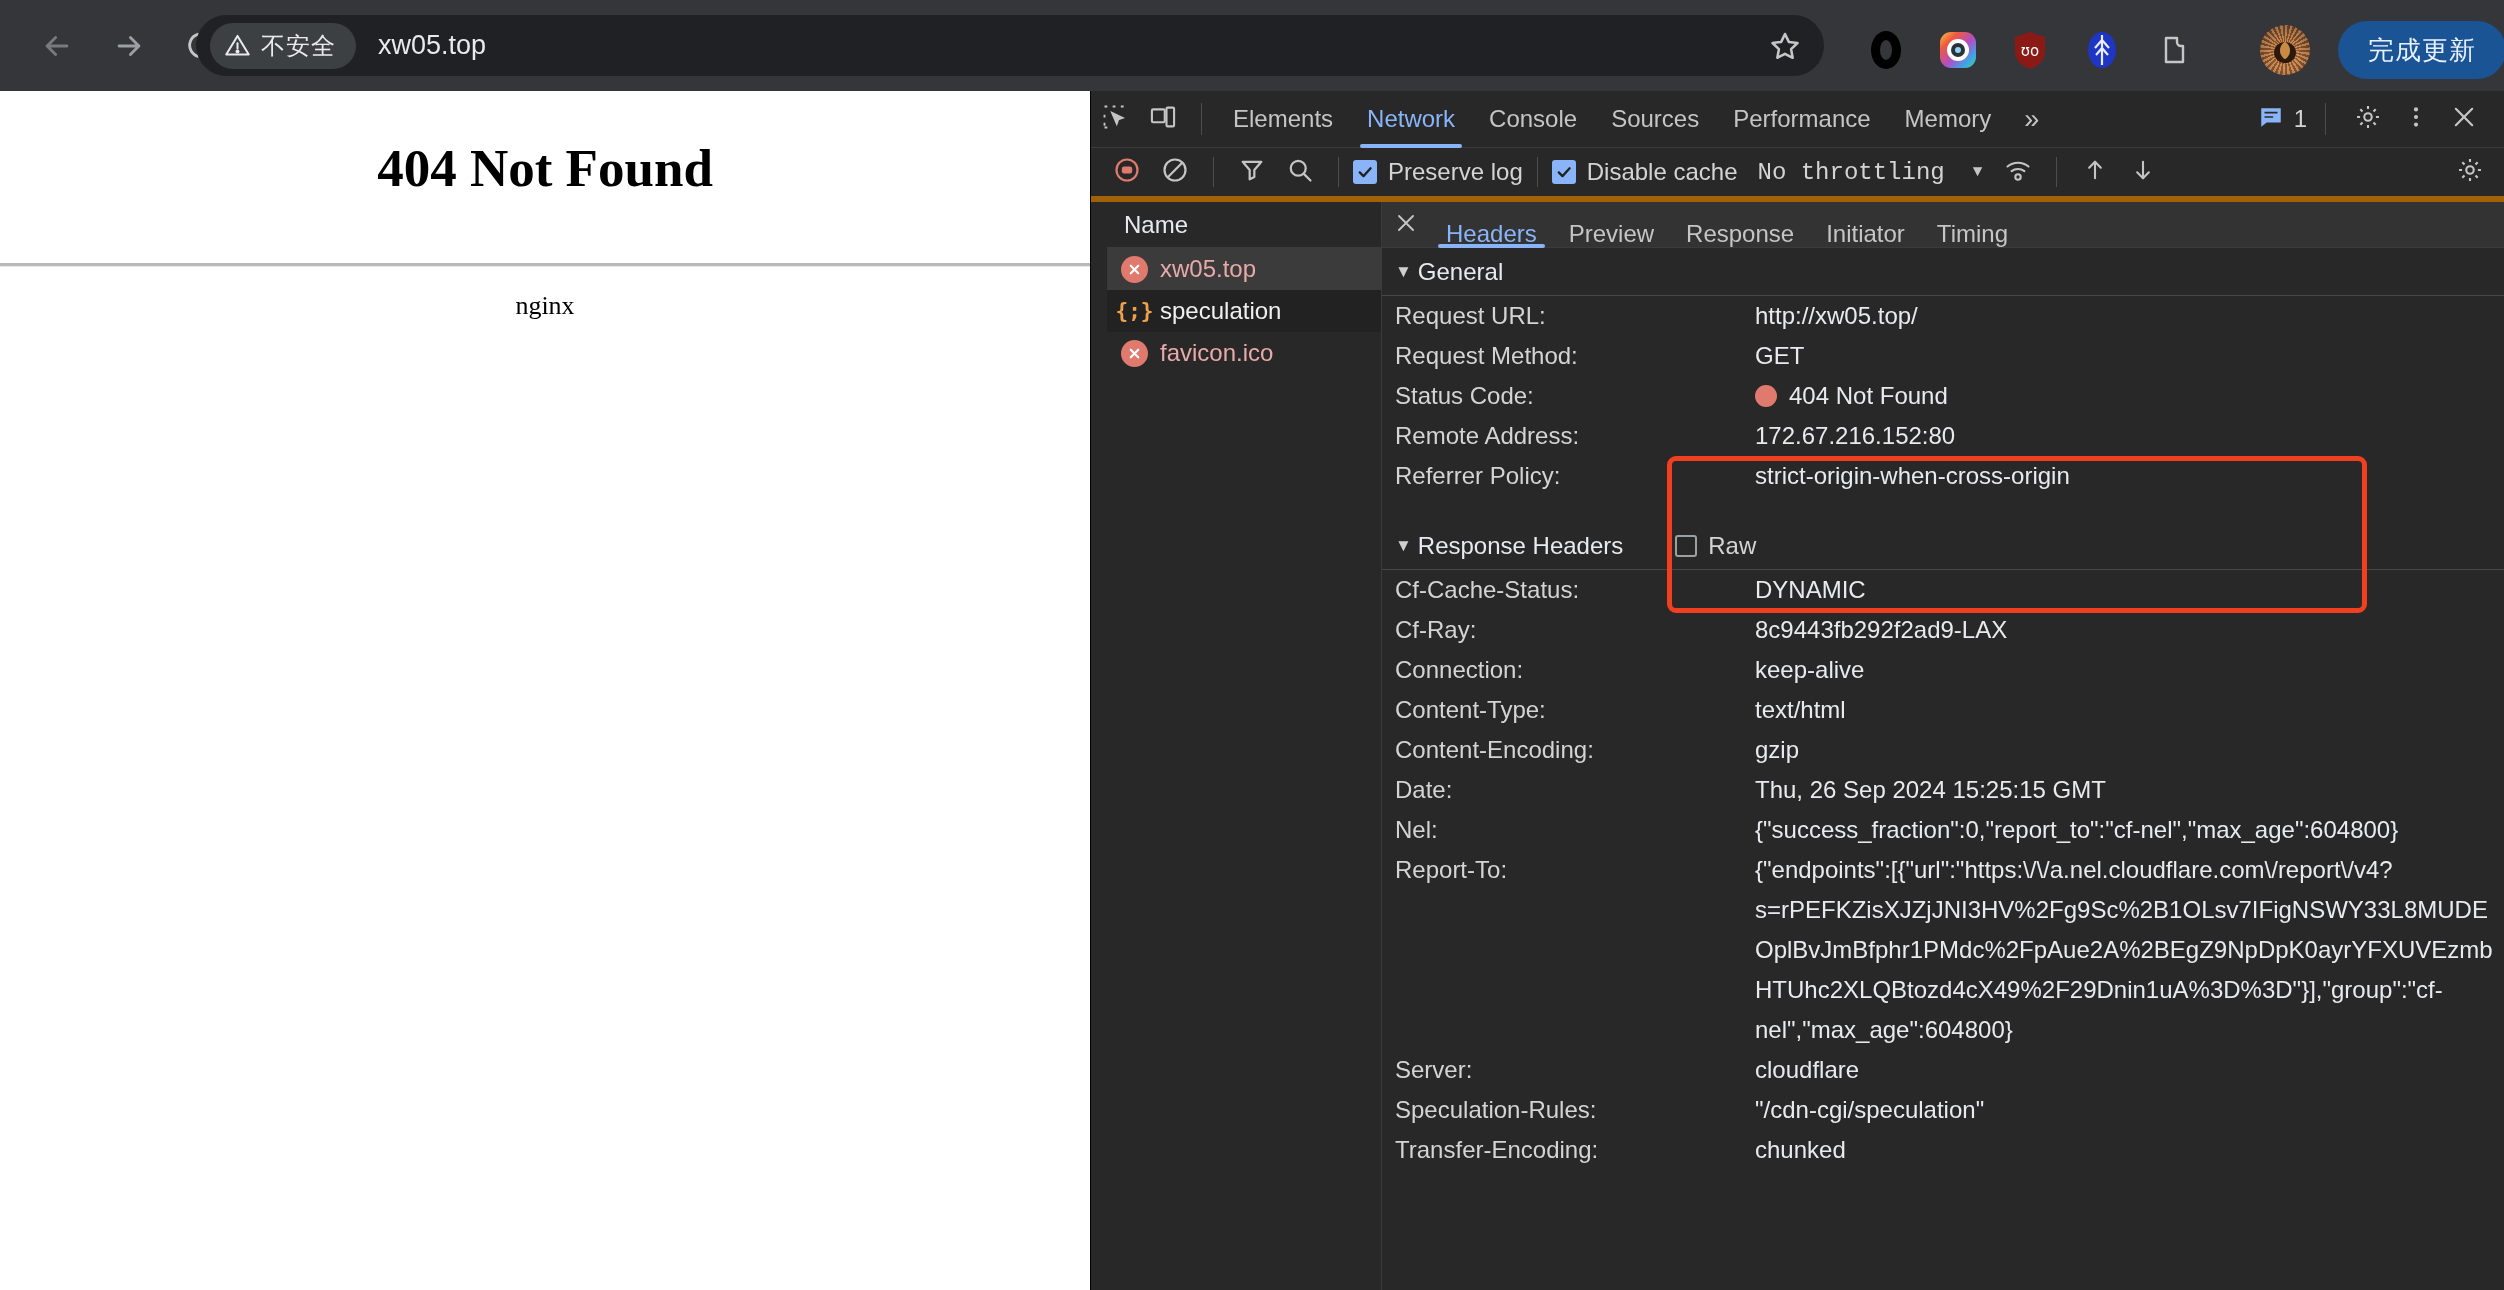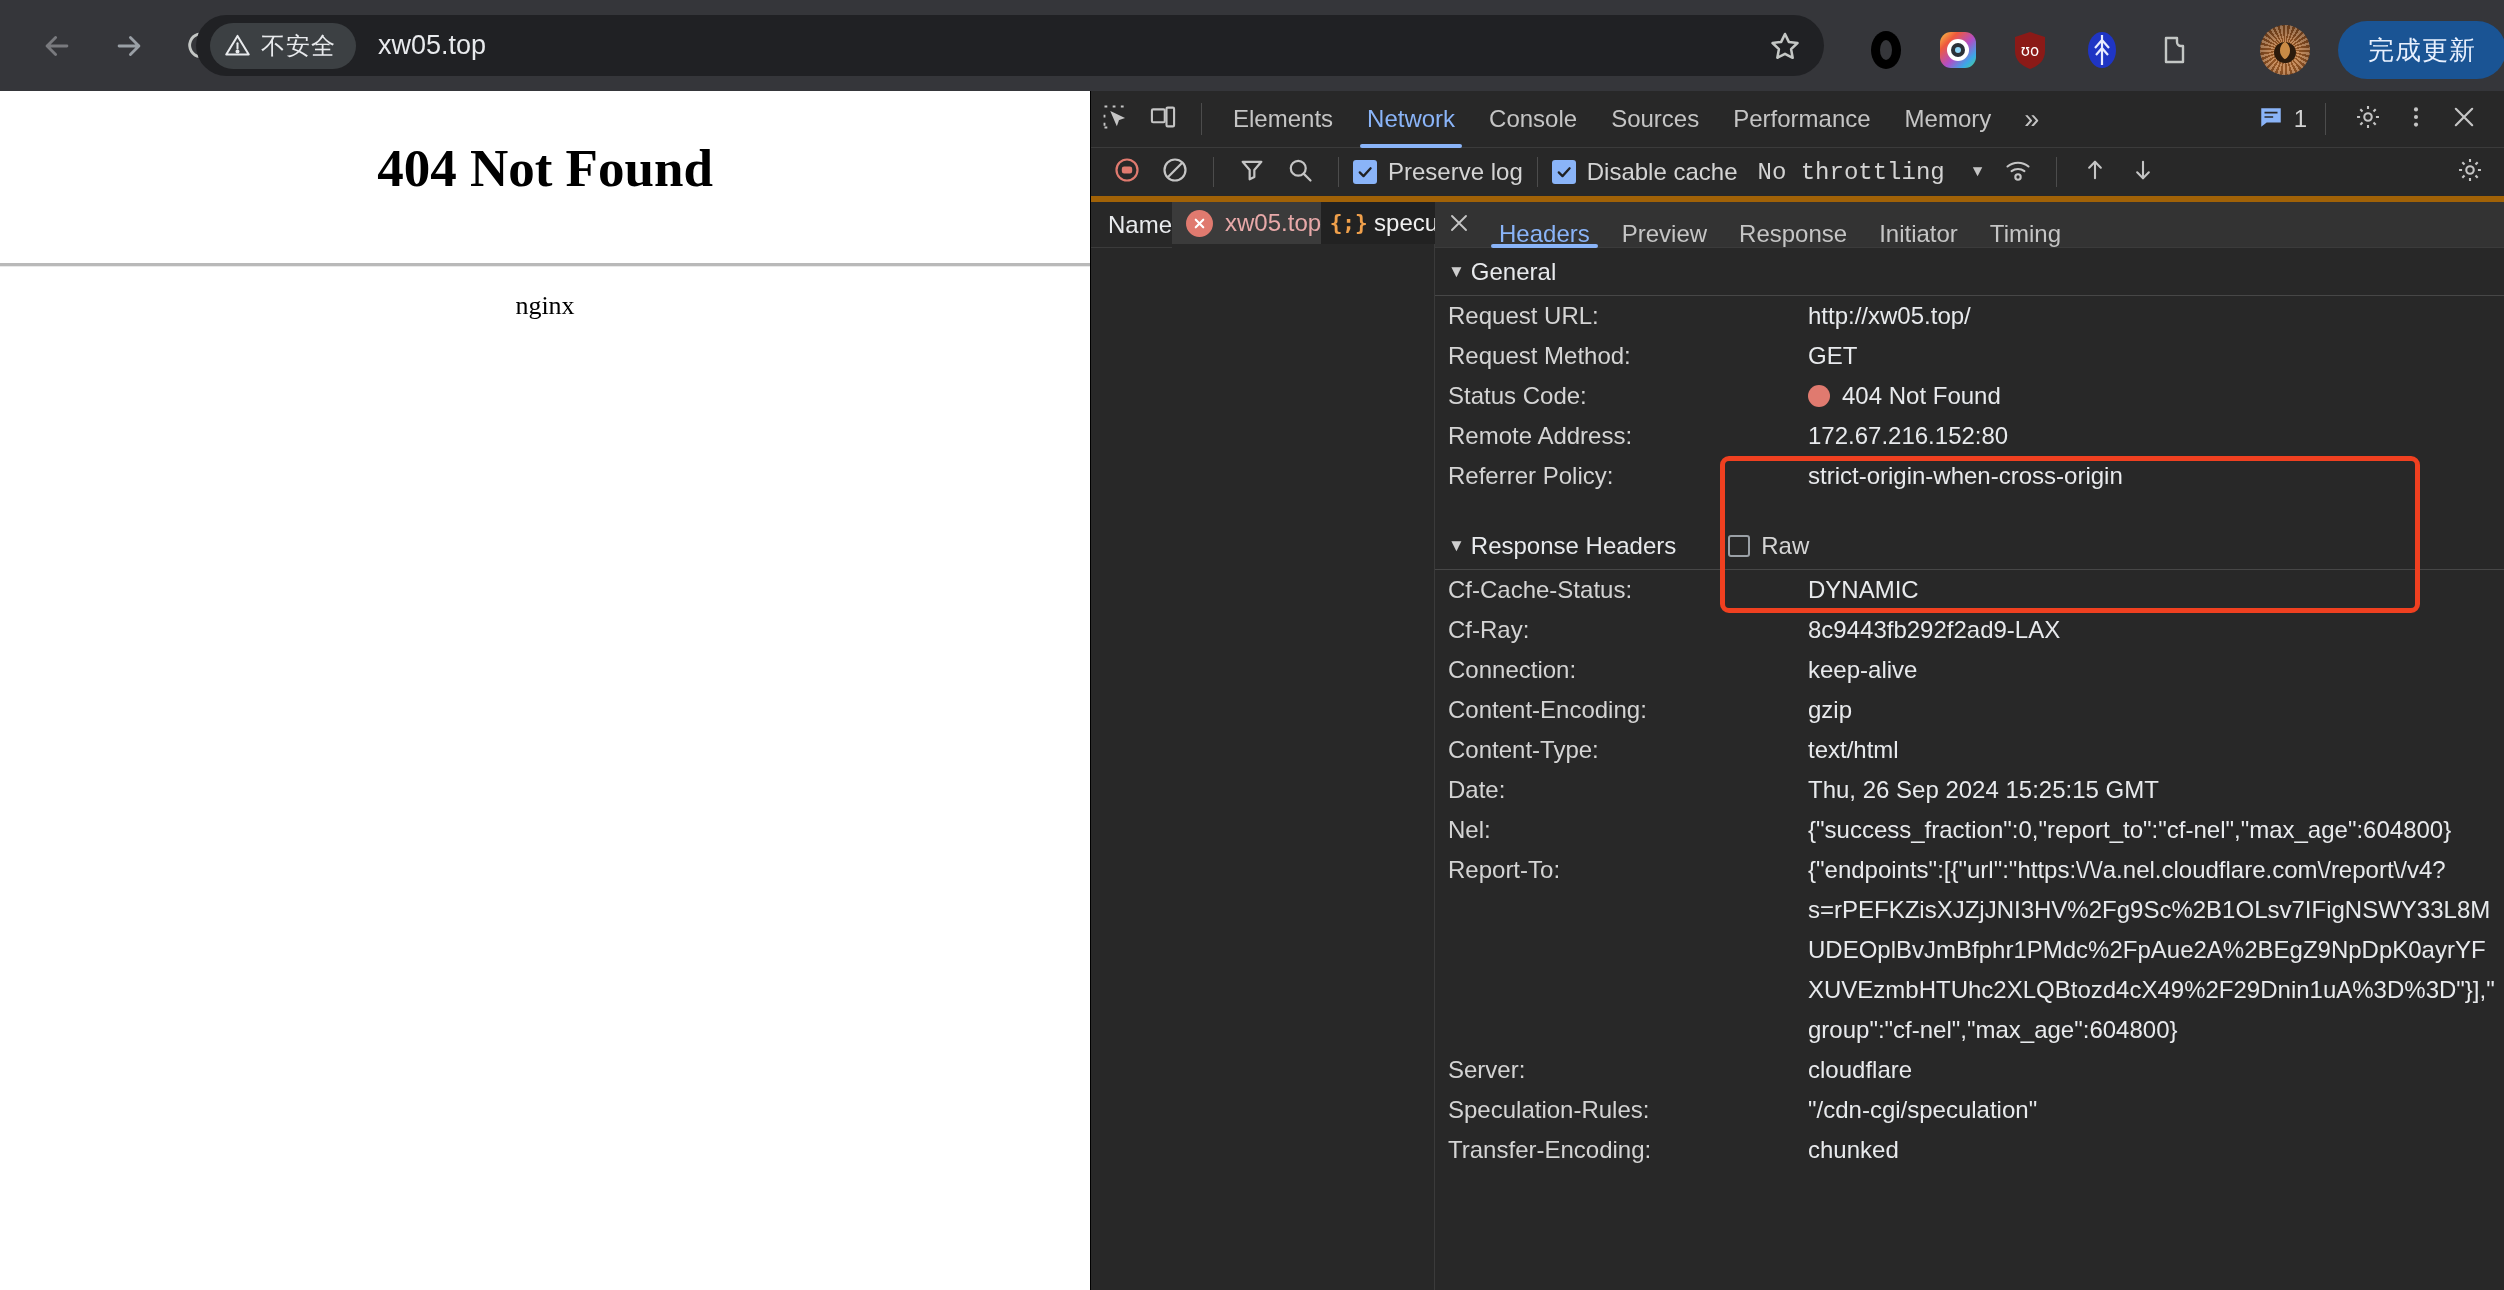--- a/index.html
+++ b/index.html
@@ -137,22 +137,22 @@
     flex: none;
   }
   .cbx svg { display: block; }
   #throttle-label { margin-left: 20px; font-family: Liberation Mono, monospace; }
   #throttle-caret { margin-left: 28px; color: #c5c5c5; font-size: 16px; }
 
   #dt-body { flex: 1; display: flex; min-height: 0; }
 
   
   #req-list {
-    width: 344px; flex: none; background: #282828; border-right: 1px solid #3b3b3b;
-    display: flex; flex-direction: row;
+    width: 291px; flex: none; background: #282828; border-right: 1px solid #3b3b3b;
+    display: flex; flex-direction: column; padding-left: 16px;
   }
   #req-header {
     height: 46px; background: #282828; border-bottom: 1px solid #3b3b3b;
     display: flex; align-items: center; padding-left: 17px;
     color: #e8eaed; font-size: 24px; flex: none;
   }
   .req-row {
     height: 42px; display: flex; align-items: center; padding-left: 14px;
     font-size: 24px; color: #e8a9a9; gap: 12px; white-space: nowrap;
   }
@@ -596,28 +596,28 @@
         </div>
         <div class="kv">
           <span class="k">Cf-Ray:</span>
           <span class="v">8c9443fb292f2ad9-LAX</span>
         </div>
         <div class="kv">
           <span class="k">Connection:</span>
           <span class="v">keep-alive</span>
         </div>
         <div class="kv">
+          <span class="k">Content-Type:</span>
+          <span class="v">text/html</span>
+        </div>
+        <div class="kv">
           <span class="k">Content-Encoding:</span>
           <span class="v">gzip</span>
         </div>
         <div class="kv">
-          <span class="k">Content-Type:</span>
-          <span class="v">text/html</span>
-        </div>
-        <div class="kv">
           <span class="k">Date:</span>
           <span class="v">Thu, 26 Sep 2024 15:25:15 GMT</span>
         </div>
         <div class="kv">
           <span class="k">Nel:</span>
           <span class="v wrapline">{"success_fraction":0,"report_to":"cf-nel","max_age":604800}</span>
         </div>
         <div class="kv">
           <span class="k">Report-To:</span>
           <span class="v wrapline">{"endpoints":[{"url":"https:\/\/a.nel.cloudflare.com\/report\/v4?s=rPEFKZisXJZjJNI3HV%2Fg9Sc%2B1OLsv7IFigNSWY33L8MUDEOplBvJmBfphr1PMdc%2FpAue2A%2BEgZ9NpDpK0ayrYFXUVEzmbHTUhc2XLQBtozd4cX49%2F29Dnin1uA%3D%3D"}],"group":"cf-nel","max_age":604800}</span>

